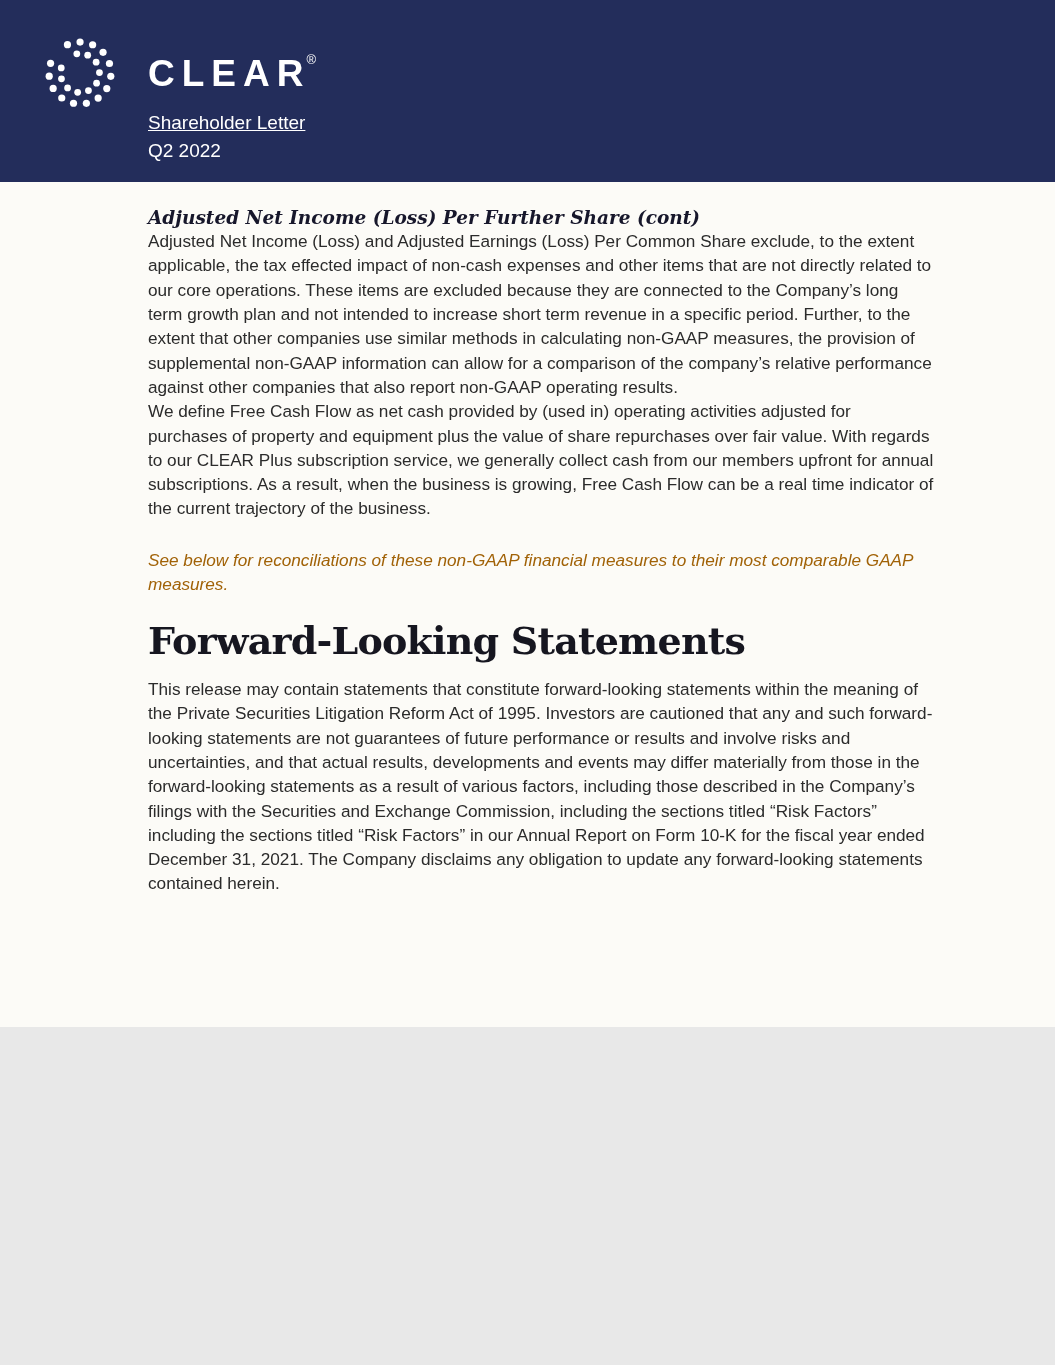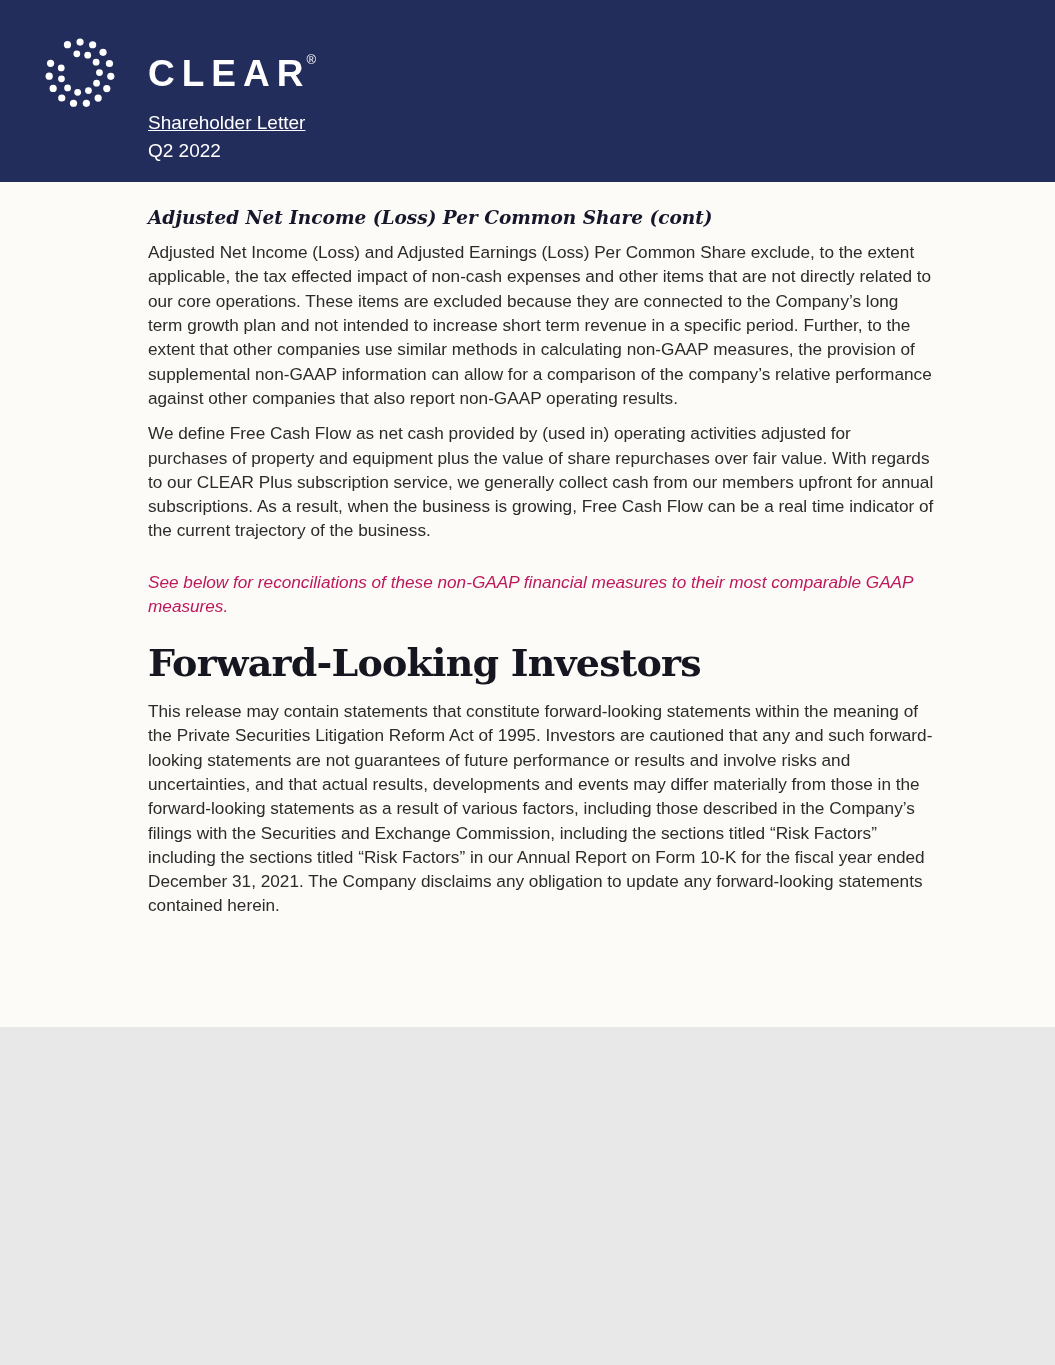--- a/index.html
+++ b/index.html
@@ -67,32 +67,32 @@
   }
   .subhead {
     font-family: "DejaVu Serif", serif;
     font-style: italic;
     font-weight: bold;
     font-size: 18.5px;
     line-height: 1.2;
     color: #17172b;
   }
   .body-par {
-    margin-top: 11px;
+    margin-top: 0;
     font-size: 17.2px;
     line-height: 24.3px;
     color: #2b2b2b;
   }
   .gap { margin-top: 27px; }
   .note-par {
     margin-top: 27px;
     font-style: italic;
     font-size: 17.2px;
     line-height: 24.3px;
-    color: #be185d;
+    color: #a16207;
   }
   .big-head {
     margin-top: 23px;
     font-family: "DejaVu Serif", serif;
     font-weight: bold;
     font-size: 38px;
     letter-spacing: -0.8px;
     line-height: 1.15;
     color: #161620;
   }
@@ -149,28 +149,28 @@
       </svg>
     <div class="brand-row">
       <span class="brand-word">CLEAR</span><span class="brand-tm">®</span>
     </div>
     <div class="brand-sub1">Shareholder Letter</div>
     <div class="brand-sub2">Q2 2022</div>
   </header>
 
   <main class="content">
 
-    <h3 class="subhead">Adjusted Net Income (Loss) Per Common Share (cont)</h3>
+    <h3 class="subhead">Adjusted Net Income (Loss) Per Further Share (cont)</h3>
     <p class="body-par">Adjusted Net Income (Loss) and Adjusted Earnings (Loss) Per Common Share exclude, to the extent applicable, the tax effected impact of non-cash expenses and other items that are not directly related to our core operations. These items are excluded because they are connected to the Company’s long term growth plan and not intended to increase short term revenue in a specific period. Further, to the extent that other companies use similar methods in calculating non-GAAP measures, the provision of supplemental non-GAAP information can allow for a comparison of the company’s relative performance against other companies that also report non-GAAP operating results.</p>
 
     <p class="body-par">We define Free Cash Flow as net cash provided by (used in) operating activities adjusted for purchases of property and equipment plus the value of share repurchases over fair value. With regards to our CLEAR Plus subscription service, we generally collect cash from our members upfront for annual subscriptions. As a result, when the business is growing, Free Cash Flow can be a real time indicator of the current trajectory of the business.</p>
 
     <p class="note-par">See below for reconciliations of these non-GAAP financial measures to their most comparable GAAP measures.</p>
 
-    <h1 class="big-head">Forward-Looking Investors</h1>
+    <h1 class="big-head">Forward-Looking Statements</h1>
     <p class="body-par">This release may contain statements that constitute forward-looking statements within the meaning of the Private Securities Litigation Reform Act of 1995. Investors are cautioned that any and such forward-looking statements are not guarantees of future performance or results and involve risks and uncertainties, and that actual results, developments and events may differ materially from those in the forward-looking statements as a result of various factors, including those described in the Company’s filings with the Securities and Exchange Commission, including the sections titled “Risk Factors” including the sections titled “Risk Factors” in our Annual Report on Form 10-K for the fiscal year ended December 31, 2021. The Company disclaims any obligation to update any forward-looking statements contained herein.</p>
 
   </main>
 
   <footer class="footer">
     <svg class="logo-small dot-logo" viewBox="0 0 100 100">
         <circle cx="67.56" cy="10.75" r="5"></circle>
         <circle cx="82.01" cy="21.29" r="5"></circle>
         <circle cx="90.92" cy="36.79" r="5"></circle>
         <circle cx="92.76" cy="54.58" r="5"></circle>

